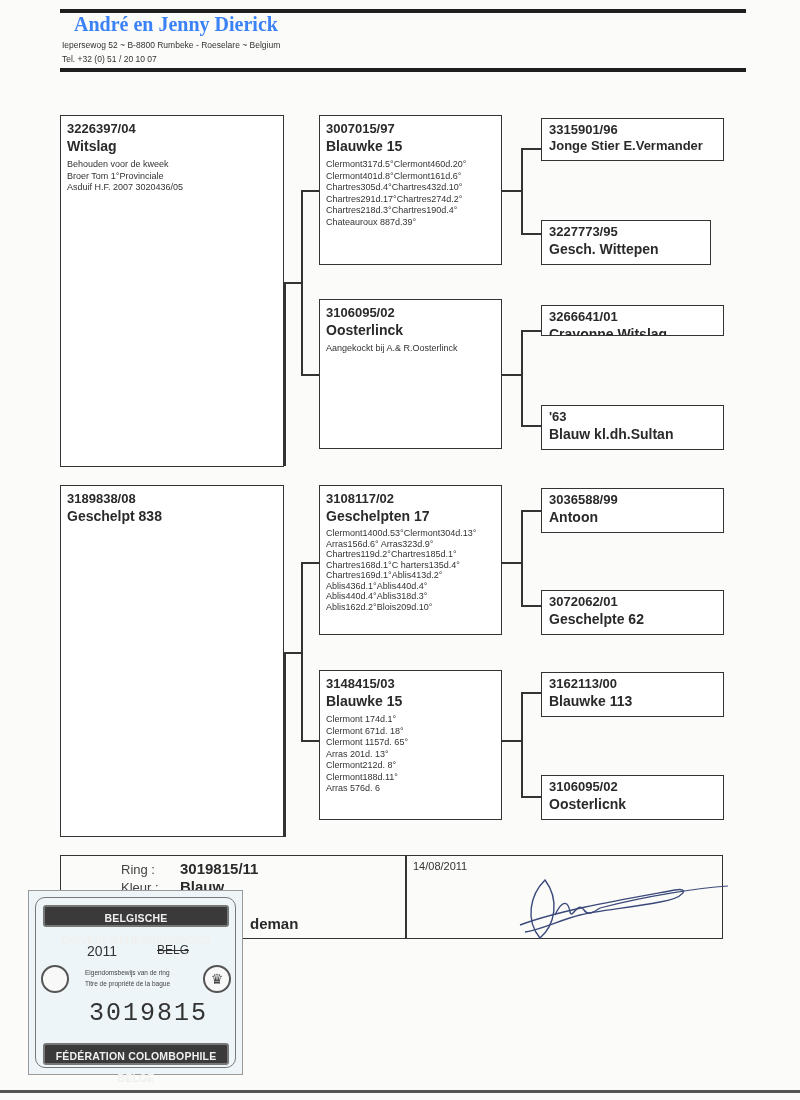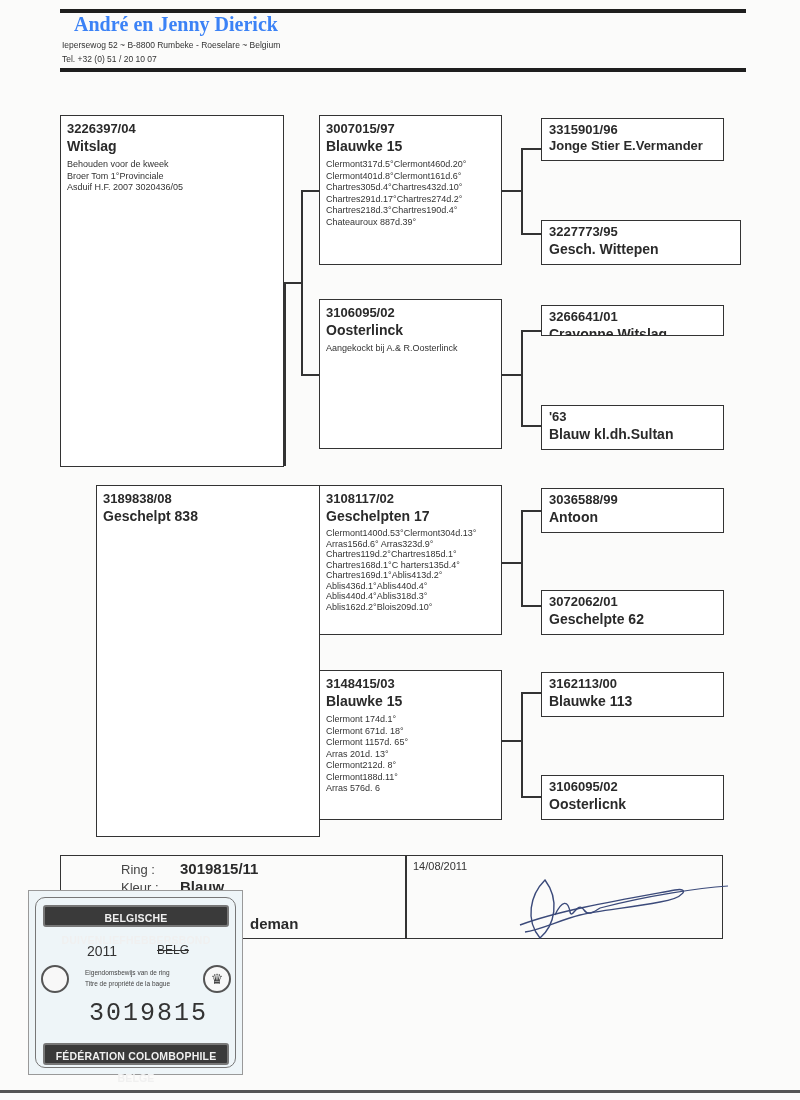--- a/index.html
+++ b/index.html
@@ -106,21 +106,21 @@
 <div class="box" style="left:60px; top:115px; width:224px; height:352px;">
   <div class="ring">3226397/04</div>
   <div class="name">Witslag</div>
   <div class="notes">
     <div>Behouden voor de kweek</div>
     <div>Broer Tom 1°Provinciale</div>
     <div>Asduif H.F. 2007 3020436/05</div>
   </div>
 </div>
 
-<div class="box" style="left:60px; top:485px; width:224px; height:352px;margin-left:36px;">
+<div class="box" style="left:60px; top:485px; width:224px; height:352px;">
   <div class="ring">3189838/08</div>
   <div class="name">Geschelpt 838</div>
 </div>
 
 <div class="box" style="left:319px; top:115px; width:183px; height:150px;">
   <div class="ring">3007015/97</div>
   <div class="name">Blauwke 15</div>
   <div class="notes">
     <div>Clermont317d.5°Clermont460d.20°</div>
     <div>Clermont401d.8°Clermont161d.6°</div>
@@ -165,21 +165,21 @@
     <div>Clermont212d. 8°</div>
     <div>Clermont188d.11°</div>
     <div>Arras 576d. 6</div>
   </div>
 </div>
 
 <div class="box" style="left:541px; top:118px; width:183px; height:43px; padding:3px 7px;">
   <div class="ring">3315901/96</div>
   <div class="ring">Jonge Stier E.Vermander</div>
 </div>
-<div class="box" style="left:541px; top:220px; width:200px; height:45px; padding:3px 7px;">
+<div class="box" style="left:541px; top:220px; width:170px; height:45px; padding:3px 7px;">
   <div class="ring">3227773/95</div>
   <div class="name">Gesch. Wittepen</div>
 </div>
 <div class="box" style="left:541px; top:305px; width:183px; height:31px; padding:3px 7px;">
   <div class="ring">3266641/01</div>
   <div class="name">Crayonne Witslag</div>
 </div>
 <div class="box" style="left:541px; top:405px; width:183px; height:45px; padding:3px 7px;">
   <div class="ring">'63</div>
   <div class="name">Blauw kl.dh.Sultan</div>

